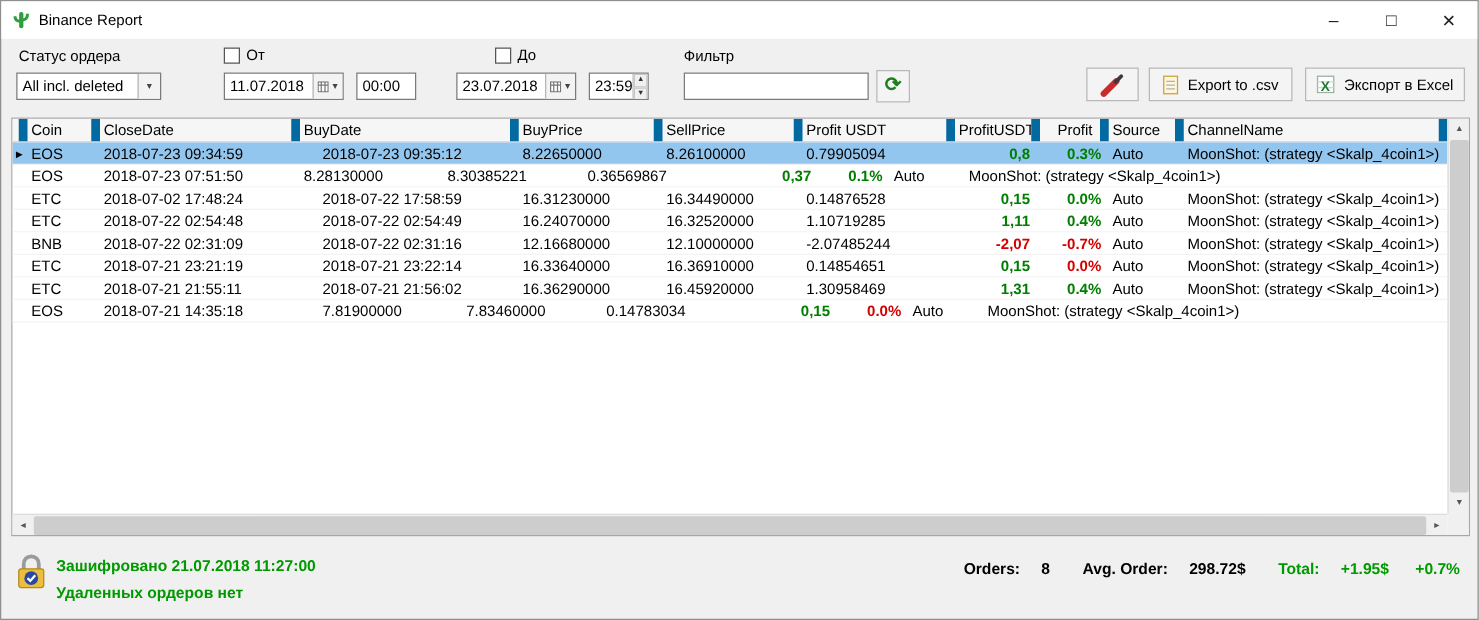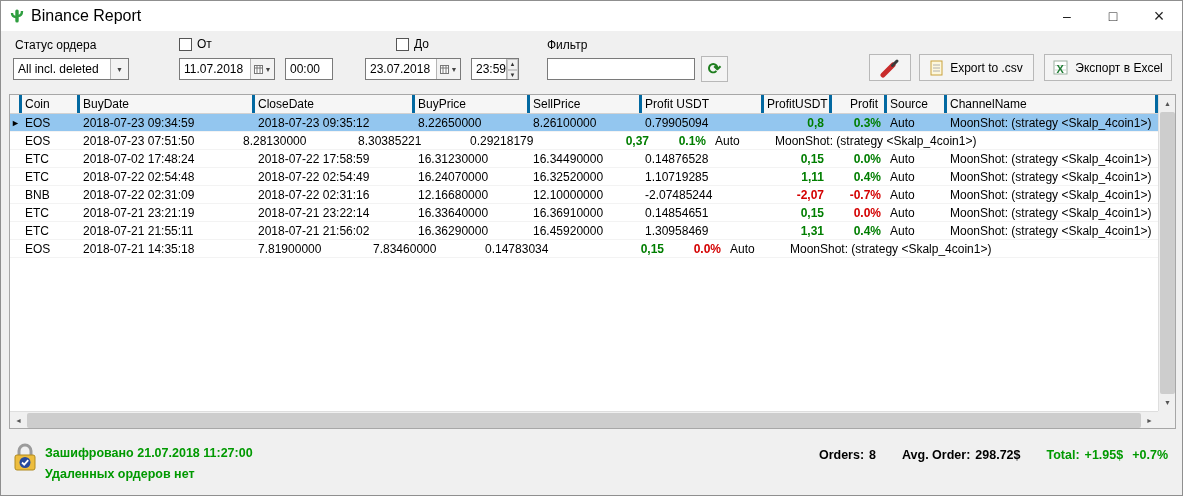--- a/index.html
+++ b/index.html
@@ -10,21 +10,21 @@
     background:#f0f0f0;
     border:1px solid #8f8f8f;
     position:relative;
     overflow:hidden;
     color:#000;
   }
 
   
   .titlebar { height:30px; background:#ffffff; display:flex; align-items:center; padding-left:8px; }
   .app-icon { width:16px; height:16px; margin-right:6px; display:flex; }
-  .title-text { font-size:16px; }
+  .title-text { font-size:12px; }
   .win-btns { margin-left:auto; display:flex; height:100%; }
   .win-btn { width:46px; height:100%; display:flex; align-items:center; justify-content:center; font-size:14px; color:#222; }
   .win-btn.close { font-size:18px; }
 
   
   .toolbar { position:absolute; left:0; top:30px; width:100%; height:63px; font-size:12px; }
   .tb-label { position:absolute; white-space:nowrap; }
   .checkrow { position:absolute; display:flex; align-items:center; gap:5px; }
   .checkbox { width:13px; height:13px; background:#fff; border:1px solid #555; }
 
@@ -37,21 +37,21 @@
 
   .filter-input { position:absolute; height:22px; border:1px solid #7a7a7a; background:#fff; font-family:"Liberation Sans",sans-serif; font-size:12px; padding-left:4px; }
 
   .tool-btn { position:absolute; height:27px; background:#f4f4f4; border:1px solid #b8b8b8; display:flex; align-items:center; justify-content:center; gap:6px; font-size:12px; }
   .refresh-glyph { color:#1e7d1e; font-size:16px; font-weight:bold; line-height:16px; }
 
   
   .grid { position:absolute; left:8px; top:93px; width:1167px; height:335px; background:#fff; border:1px solid #a7a7a7; }
   .grid-inner { position:absolute; left:0; top:0; right:17px; bottom:17px; overflow:hidden; }
   .grid-header { display:flex; height:19px; background:#f6f6f6; border-bottom:1px solid #d2d2d2; font-size:12px; align-items:center; }
-  .grid-header .hcell { padding-left:3px; border-right:3px solid #0369a1; height:100%; line-height:18px; white-space:nowrap; overflow:hidden; }
+  .grid-header .hcell { padding-left:3px; border-right:7px solid #0369a1; height:100%; line-height:18px; white-space:nowrap; overflow:hidden; }
   .grid-row { display:flex; height:18px; font-size:12px; align-items:center; border-bottom:1px solid #f3f3f3; background:#fff; }
   .grid-row.selected { background:var(--selection,#93c6ef); }
   .cell { padding-left:3px; white-space:nowrap; overflow:hidden; line-height:18px; }
   .col-ind { width:12px; padding-left:1px; font-size:9px; }
   .col-coin { width:58px; }
   .col-buydate { width:175px; }
   .col-closedate { width:160px; }
   .col-buyprice { width:115px; }
   .col-sellprice { width:112px; }
   .col-profitusdtfull { width:122px; }
@@ -71,21 +71,21 @@
   .hthumb { position:absolute; top:1px; left:17px; right:17px; height:15px; background:#cdcdcd; border-radius:2px; }
   .sb-corner { position:absolute; right:0; bottom:0; width:17px; height:17px; background:#f0f0f0; }
 
   
   .statusbar { position:absolute; left:0; bottom:0; width:100%; height:58px; font-size:12.5px; }
   .lock-wrap { position:absolute; left:10px; top:5px; }
   .st-green { position:absolute; left:44px; font-weight:bold; color:var(--status_green,#009900); white-space:nowrap; }
   .st-enc { top:9px; }
   .st-del { top:30px; }
   .stats { position:absolute; right:14px; top:11px; display:flex; gap:26px; font-weight:bold; white-space:nowrap; }
-  .stat { display:flex; gap:5px; }
+  .stat { display:flex; gap:17px; }
   .stat.total { color:var(--status_green,#009900); }
   .stat .pct { margin-left:4px; }
 </style>
 </head>
 <body>
 
 <div class="titlebar">
   <span class="app-icon">
     <svg width="16" height="16" viewBox="0 0 16 16">
       <path d="M3 5 q0 4 4 4" stroke="#2f9e3f" stroke-width="2.4" fill="none"></path>
@@ -189,22 +189,22 @@
     </svg>
     <span>Экспорт в Excel</span>
   </div>
 </div>
 
 <div class="grid">
   <div class="grid-inner">
     <div class="grid-header">
         <div class="hcell col-ind"></div>
         <div class="hcell col-coin">Coin</div>
+        <div class="hcell col-closedate">CloseDate</div>
         <div class="hcell col-buydate">BuyDate</div>
-        <div class="hcell col-closedate">CloseDate</div>
         <div class="hcell col-buyprice">BuyPrice</div>
         <div class="hcell col-sellprice">SellPrice</div>
         <div class="hcell col-profitusdtfull">Profit USDT</div>
         <div class="hcell col-profitusdt">ProfitUSDT</div>
         <div class="hcell col-profitpct">Profit</div>
         <div class="hcell col-source">Source</div>
         <div class="hcell col-channel">ChannelName</div>
       </div>
     <div>
         <div class="grid-row selected">
@@ -219,21 +219,21 @@
           <div class="cell col-profitpct em pos">0.3%</div>
           <div class="cell col-source">Auto</div>
           <div class="cell col-channel">MoonShot: (strategy &lt;Skalp_4coin1&gt;)</div>
         </div>
         <div class="grid-row">
           <div class="cell col-ind"></div>
           <div class="cell col-coin">EOS</div>
           <div class="cell col-closedate">2018-07-23 07:51:50</div>
           <div class="cell col-buyprice">8.28130000</div>
           <div class="cell col-sellprice">8.30385221</div>
-          <div class="cell col-profitusdtfull">0.29218179</div>
+          <div class="cell col-profitusdtfull">0.36569867</div>
           <div class="cell col-profitusdt em pos">0,37</div>
           <div class="cell col-profitpct em pos">0.1%</div>
           <div class="cell col-source">Auto</div>
           <div class="cell col-channel">MoonShot: (strategy &lt;Skalp_4coin1&gt;)</div>
         </div>
         <div class="grid-row">
           <div class="cell col-ind"></div>
           <div class="cell col-coin">ETC</div>
           <div class="cell col-buydate">2018-07-02 17:48:24</div>
           <div class="cell col-closedate">2018-07-22 17:58:59</div>

